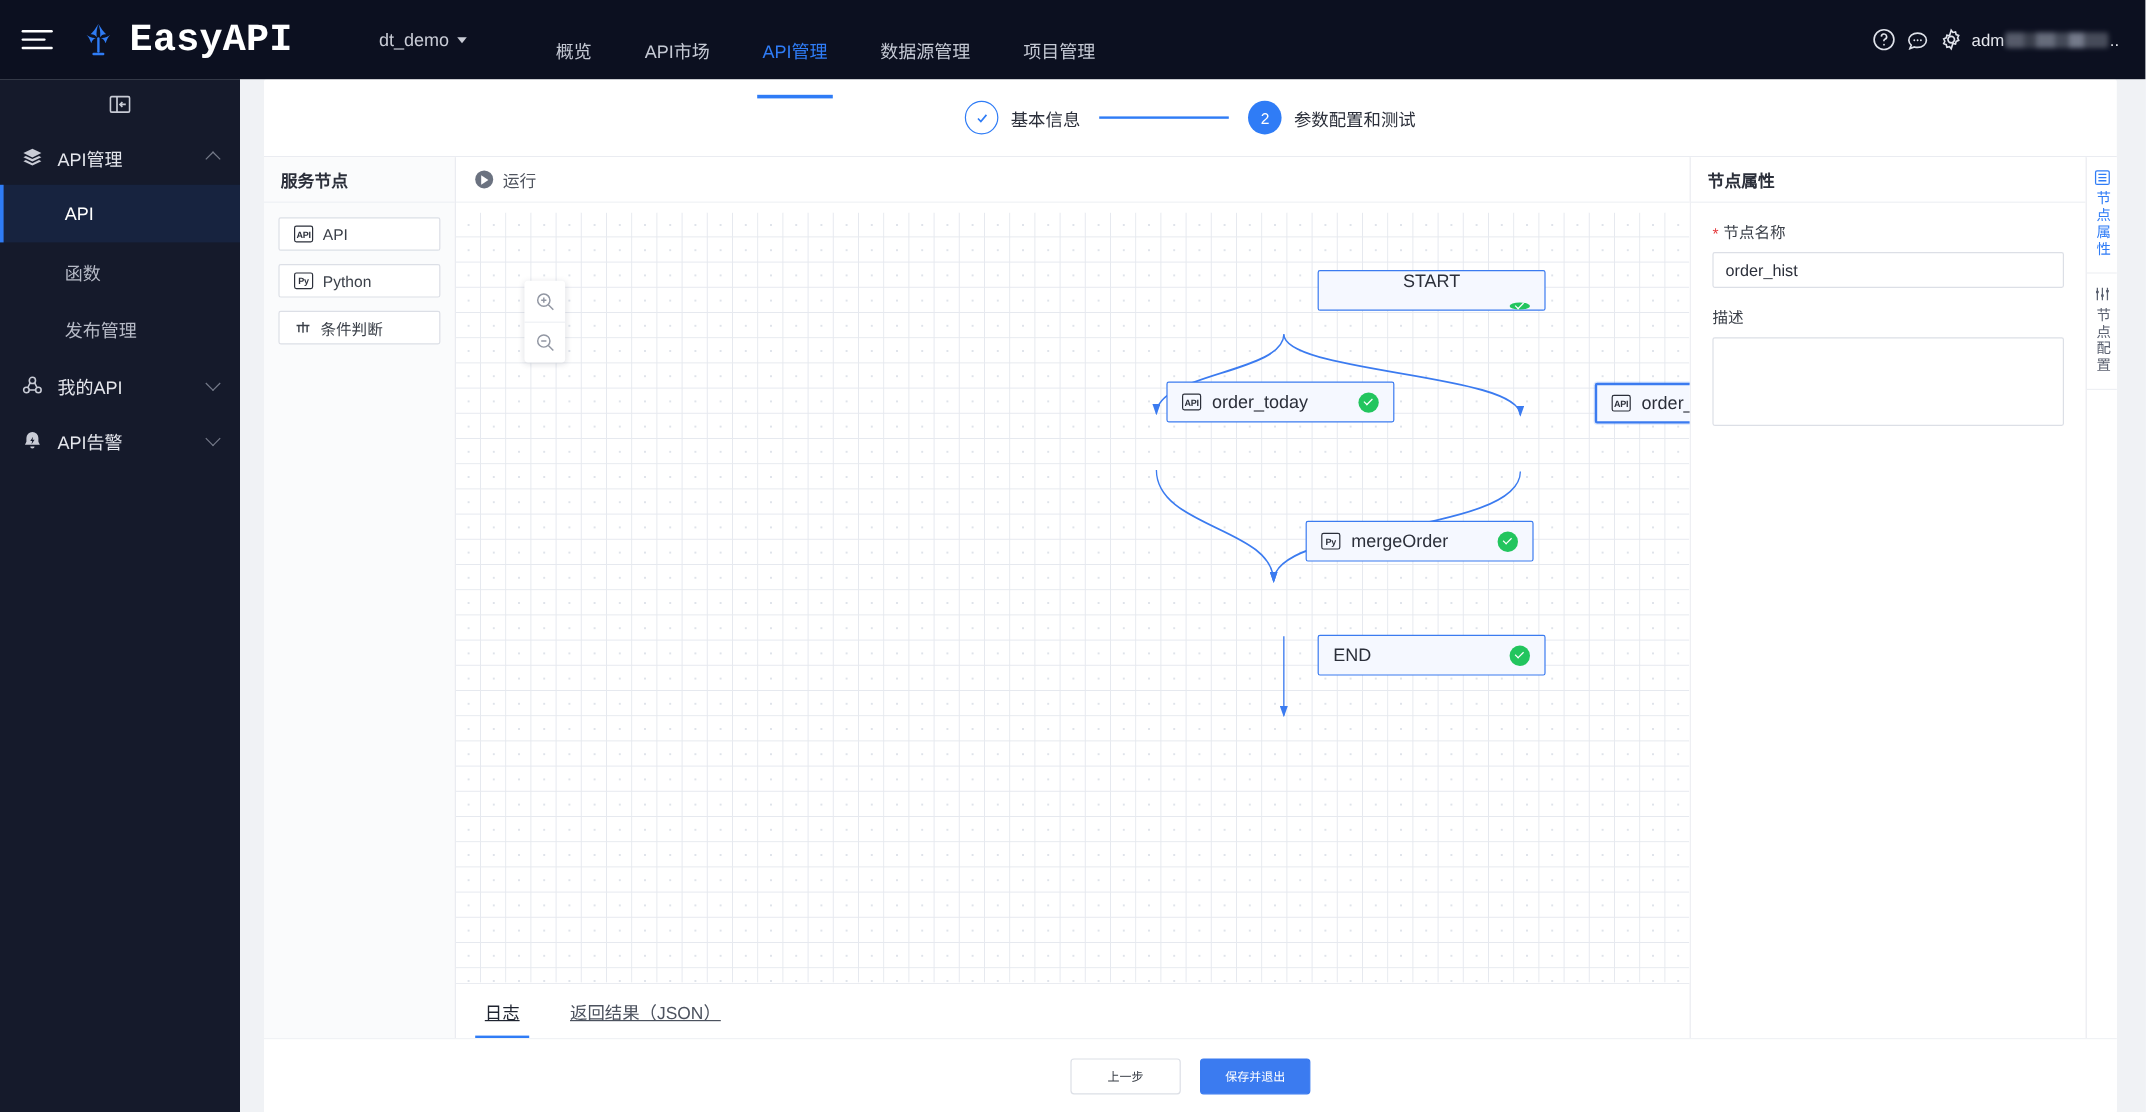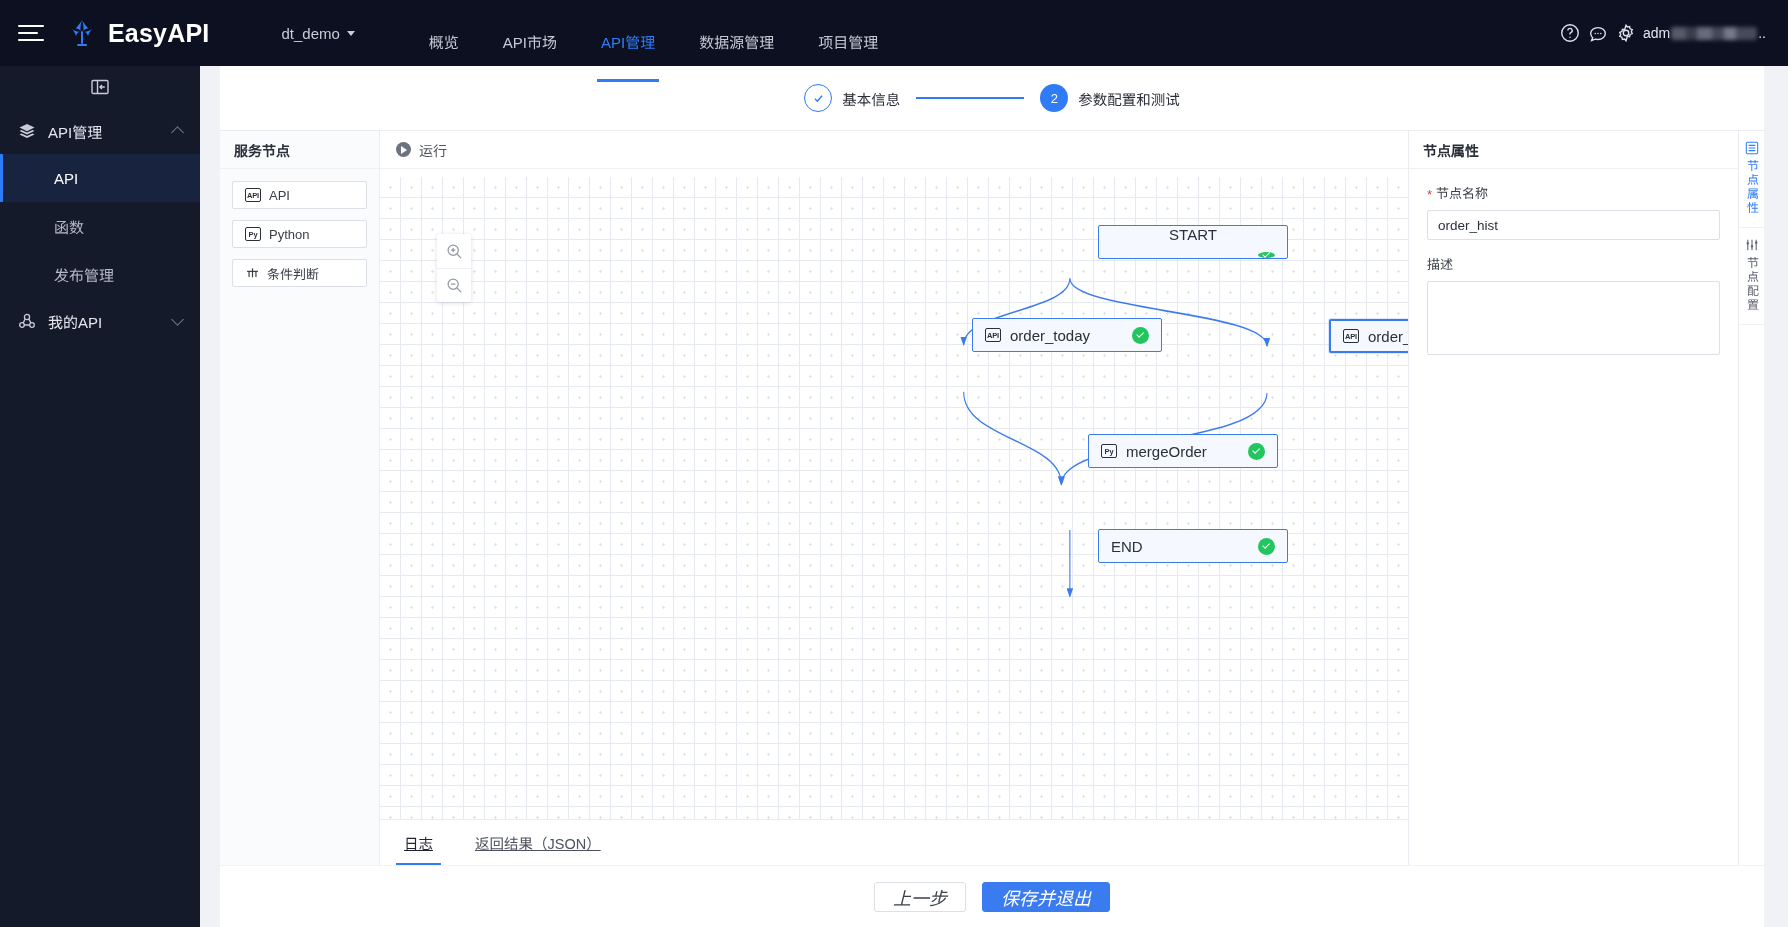--- a/index.html
+++ b/index.html
@@ -18,21 +18,21 @@
   }
   .hamburger { width: 26px; height: 20px; margin-left: 18px; margin-right: 14px; cursor: pointer;
     display:flex; flex-direction:column; justify-content:space-between; padding: 2px 0;}
   .hamburger i { display:block; height:2px; background:#fff; border-radius:1px; }
   .hamburger i:nth-child(1){ width:26px; }
   .hamburger i:nth-child(2){ width:20px; }
   .hamburger i:nth-child(3){ width:26px; }
 
   .brand { display: flex; align-items: center; gap: 10px; margin-left: 8px; }
   .brand-logo { width: 32px; height: 32px; }
-  .brand-name { font-size: 25px; font-weight: 700; letter-spacing: .2px; color:#fff; }
+  .brand-name { font-size: 32px; font-weight: 700; letter-spacing: .2px; color:#fff;font-family:Liberation Mono, monospace; }
 
   .proj-select {
     margin-left: 72px; font-size: 15px; color: #c9ccd6; display: flex; align-items: center;
     gap: 7px; cursor: pointer;
   }
   .caret-dn { width:0;height:0;border-left:4px solid transparent;border-right:4px solid transparent;border-top:5px solid #c9ccd6; }
 
   .nav { display: flex; align-items: stretch; height: 66px; margin-left: 52px; }
   .nav-item {
     display: flex; align-items: center; padding: 0 22px; font-size: 15px;
@@ -182,22 +182,22 @@
   .rail { width: 26px; flex: 0 0 26px; border-left: 1px solid #eaecf1; background:#fff; display:flex; flex-direction:column; }
   .rail-tab {
     padding: 10px 0 12px 0; display:flex; flex-direction:column; align-items:center; gap:4px; cursor:pointer;
     font-size: 12px; color:#5b6170; border-bottom: 1px solid #eef0f4; line-height: 1.18;
   }
   .rail-tab .rl { writing-mode: vertical-rl; letter-spacing: 2px; }
   .rail-tab.active { color: #2f7cf6; }
 
   
   .footer { height: 62px; display: flex; align-items: center; justify-content: center; gap: 16px; background: #fff; border-top: 1px solid #f0f2f5; }
-  .btn { height: 30px; min-width: 92px; border-radius: 3px; font-size: 18px; cursor: pointer; font-family: inherit;
-         display:inline-flex; align-items:center; justify-content:center; padding: 0 18px; font-style: italic; }
+  .btn { height: 30px; min-width: 92px; border-radius: 3px; font-size: 10px; cursor: pointer; font-family: inherit;
+         display:inline-flex; align-items:center; justify-content:center; padding: 0 18px; }
   .btn.ghost { background:#fff; border: 1px solid #dcdfe6; color: #3b4049; }
   .btn.primary { background:#3b7bf0; border: 1px solid #3b7bf0; color: #fff; }
 </style>
 </head>
 <body>
 
 <div class="app">
 
   <div class="topbar">
     <div class="hamburger">
@@ -307,20 +307,31 @@
               <circle cx="4" cy="13" r="2.3"></circle>
               <circle cx="14" cy="13" r="2.3"></circle>
               <path d="M7 7.2 5.2 10.9M11 7.2l1.8 3.7M6.3 13h5.4"></path>
             </svg>
         </span>
         <span>我的API</span>
         <span class="chev dn"></span>
       </div>
 
 
+      <div class="ln-group">
+        <span class="gi">
+          <svg viewBox="0 0 18 18" fill="#c9ccd6">
+              <path d="M9 2a5 5 0 0 0-5 5v3.2L2.8 12.6h12.4L14 10.2V7a5 5 0 0 0-5-5Z"></path>
+              <path d="M9.6 6 7.2 9.6h1.6l-.5 2.6 2.5-3.7H9.1L9.6 6Z" fill="#151a2b"></path>
+              <path d="M7.2 14h3.6a1.8 1.8 0 0 1-3.6 0Z"></path>
+            </svg>
+        </span>
+        <span>API告警</span>
+        <span class="chev dn"></span>
+      </div>
     </div>
 
     <div class="content">
 
 
       <div class="panel">
 
         <div class="steps">
           <div class="step">
             <div class="step-circle done">

